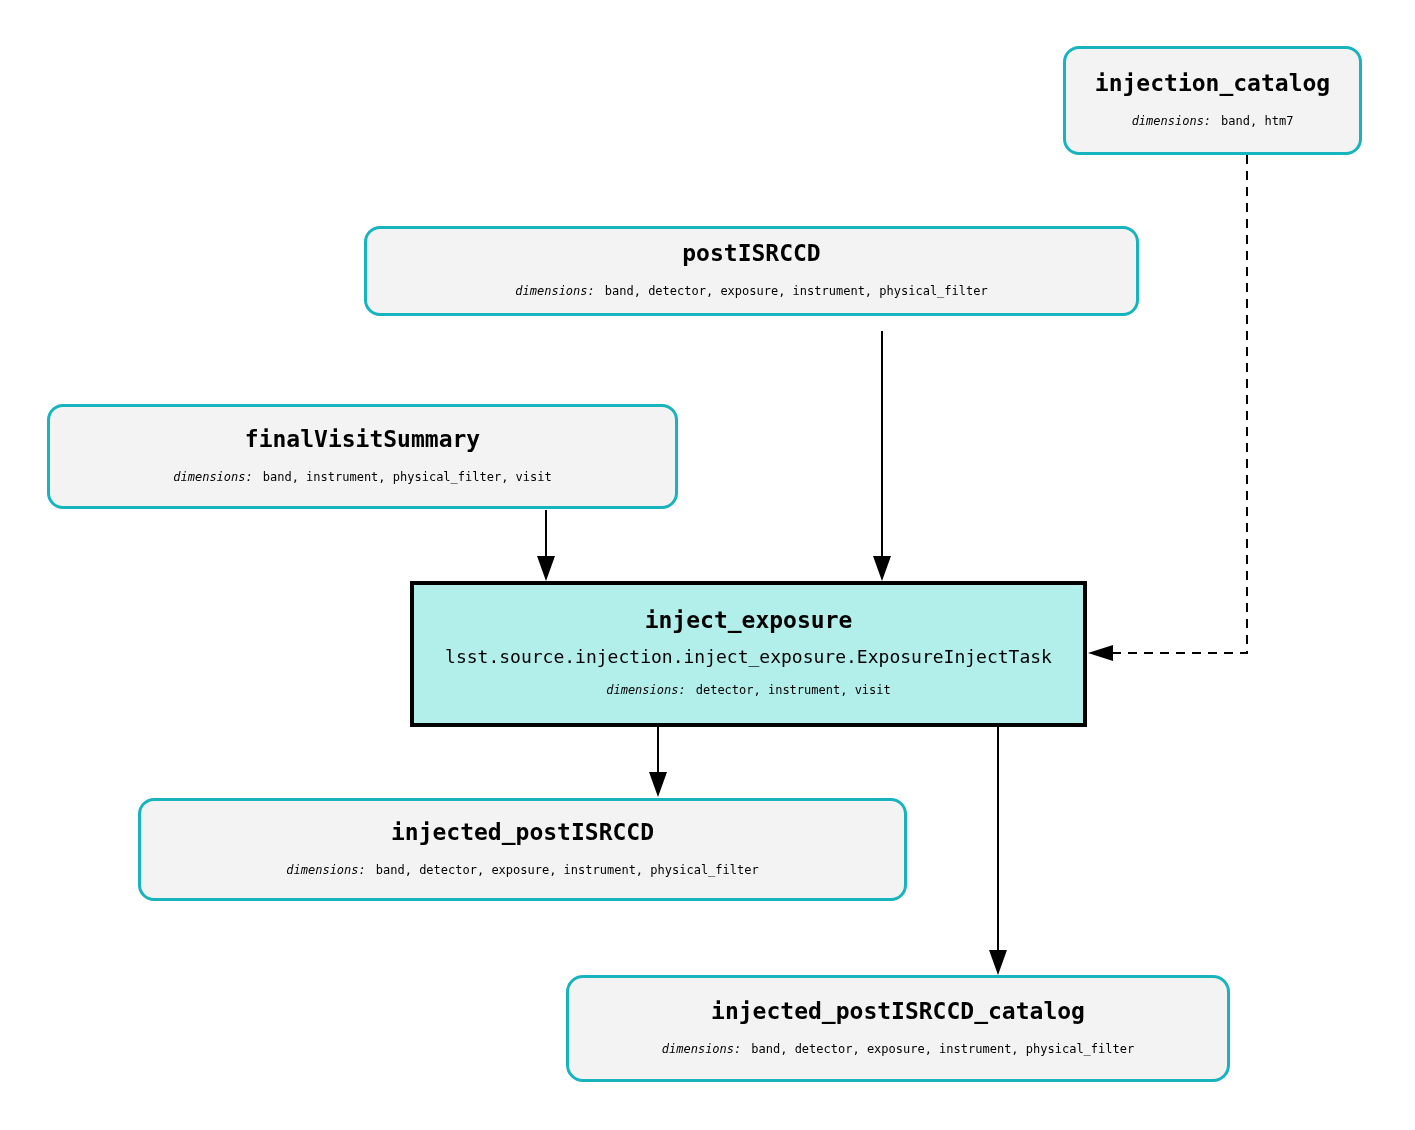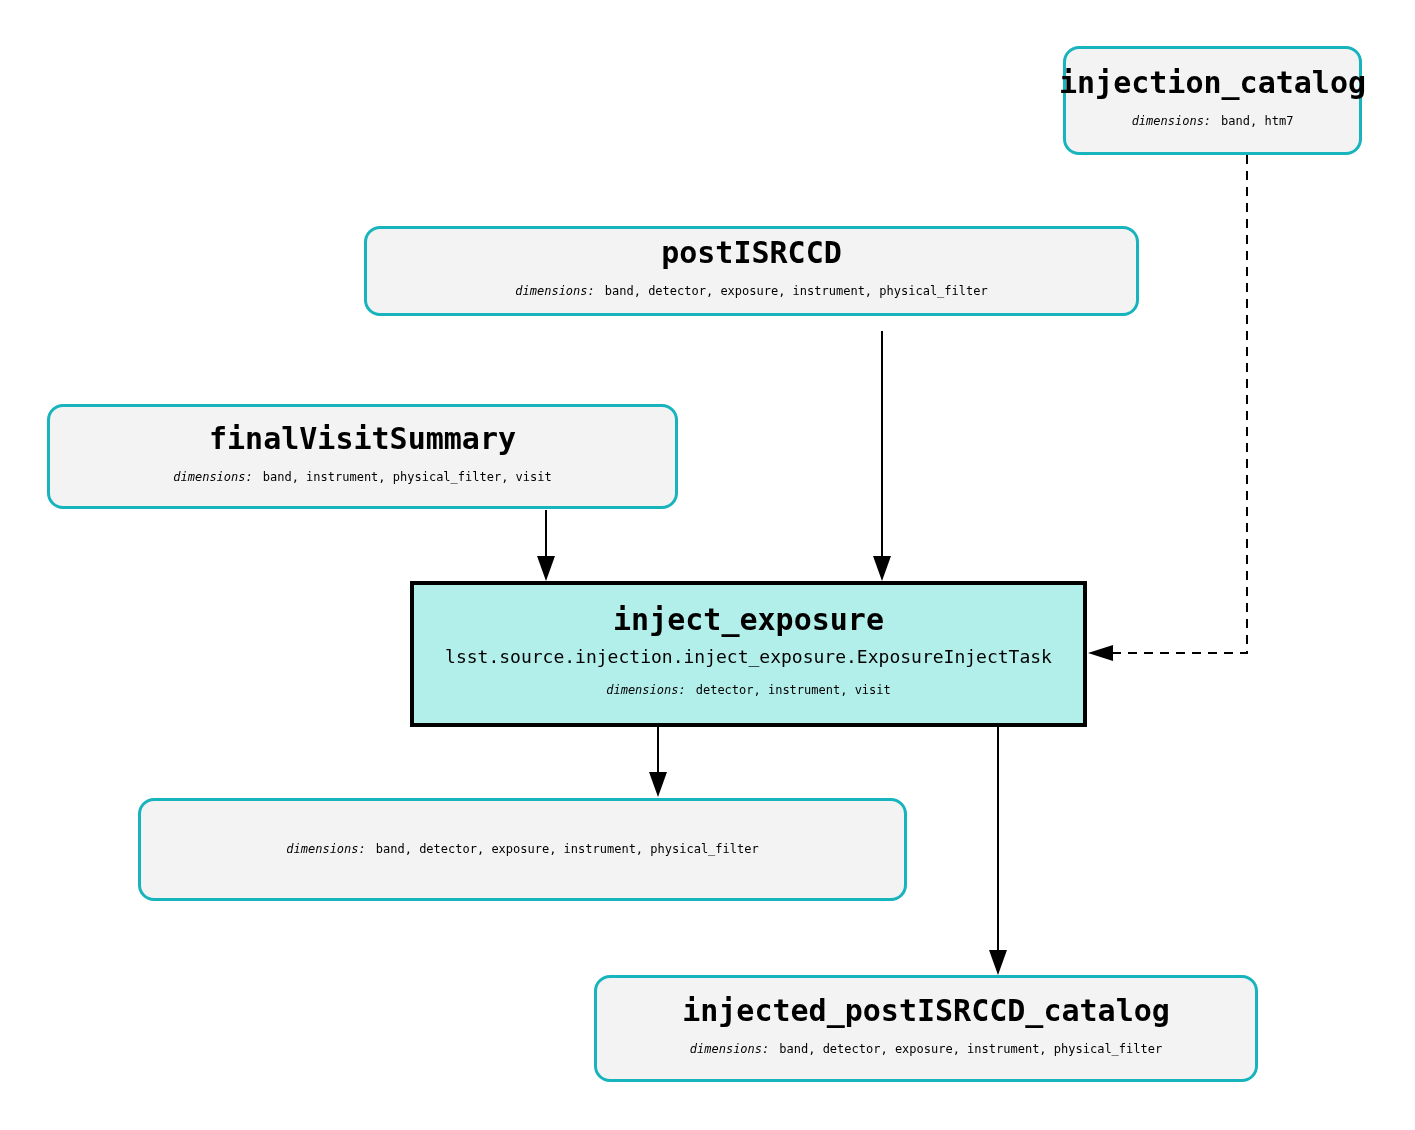--- a/index.html
+++ b/index.html
@@ -33,21 +33,21 @@
     border: 3px solid #17b4be;
     border-radius: 16px;
   }
   .node.task {
     background: #b2eeea;
     border: 4px solid #000000;
     border-radius: 0;
   }
   .node-title {
     font-weight: bold;
-    font-size: 30px;
+    font-size: 23px;
     line-height: 26px;
     white-space: nowrap;
   }
   .node-class {
     font-size: 18px;
     line-height: 21px;
     white-space: nowrap;
   }
   .node-dims {
     font-size: 12px;
@@ -115,25 +115,26 @@
 
   <div class="node task" style="left:410px; top:581px; width:677px; height:146px; gap:13px;">
     <div class="node-title">inject_exposure</div>
     <div class="node-class">lsst.source.injection.inject_exposure.ExposureInjectTask</div>
     <div class="node-dims">
       <span class="dims-label">dimensions:</span><span>detector, instrument, visit</span>
     </div>
   </div>
 
   <div class="node dataset" style="left:138px; top:798px; width:769px; height:103px;">
+    <div class="node-title">injected_postISRCCD</div>
     <div class="node-dims">
       <span class="dims-label">dimensions:</span><span>band, detector, exposure, instrument, physical_filter</span>
     </div>
   </div>
 
-  <div class="node dataset" style="left:594px; top:975px; width:664px; height:107px;">
+  <div class="node dataset" style="left:566px; top:975px; width:664px; height:107px;border-radius:17px;">
     <div class="node-title">injected_postISRCCD_catalog</div>
     <div class="node-dims">
       <span class="dims-label">dimensions:</span><span>band, detector, exposure, instrument, physical_filter</span>
     </div>
   </div>
 
 </div>
 
 </body></html>

